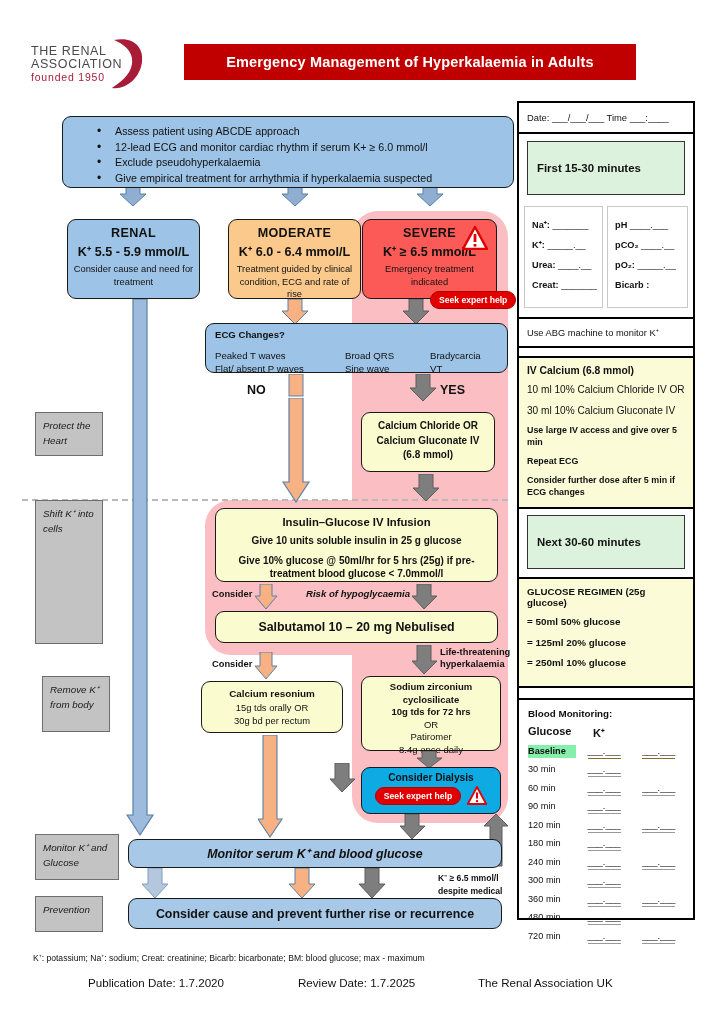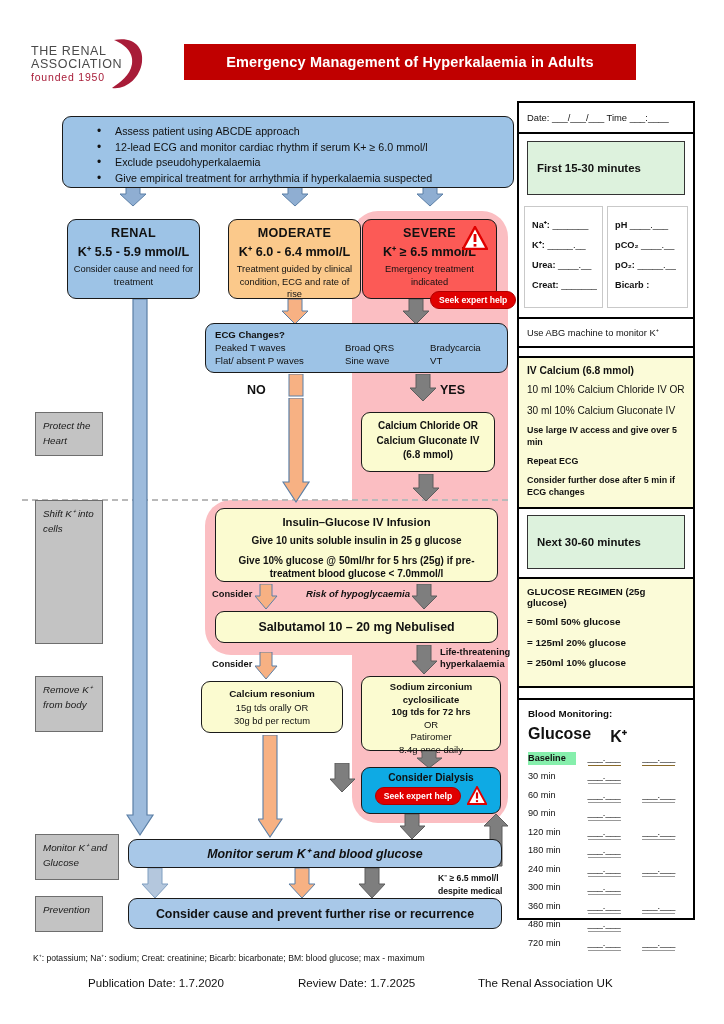--- a/index.html
+++ b/index.html
@@ -61,21 +61,21 @@
 
   
   .pill {
     background:#e00000; color:#fff; border-radius:11px;
     font-size:8.6px; font-weight:bold; padding:3px 8px; white-space:nowrap;
     border:1px solid #b00000;
   }
 
   
   #ecg { left:205px; top:323px; width:303px; height:50px; padding:5px 0 0 9px; }
-  #ecg .hd { font-size:9.6px; font-weight:bold; margin-bottom:1px; }
+  #ecg .hd { font-size:9.6px; font-weight:bold; margin-bottom:9px; }
   #ecg .row { display:flex; font-size:9.6px; line-height:13px; }
   #ecg .c1 { width:130px; } #ecg .c2 { width:85px; }
 
   .noyes { font-size:12.5px; font-weight:bold; }
 
   
   #calbox { left:361px; top:412px; width:134px; height:60px; text-align:center; padding-top:6px; }
   #calbox div { font-size:10px; font-weight:bold; line-height:14.5px; }
 
   #insulin { left:215px; top:508px; width:283px; height:74px; text-align:center; padding-top:7px; }
@@ -103,21 +103,21 @@
   #monitor span { font-size:12.4px; font-weight:bold;font-style:italic; }
   #prevent { left:128px; top:898px; width:374px; height:31px; display:flex;
              align-items:center; justify-content:center; }
   #prevent span { font-size:12.4px; font-weight:bold; }
 
   
   .stage { background:#c3c3c3; border:1px solid #6e6e6e; font-style:italic;
            font-size:9.8px; line-height:15px; padding:5px 7px; color:#1a1a1a; }
   #st-protect { left:35px; top:412px; width:68px; height:44px; }
   #st-shift   { left:35px; top:500px; width:68px; height:144px; }
-  #st-remove  { left:35px; top:676px; width:68px; height:56px; }
+  #st-remove  { left:42px; top:676px; width:68px; height:56px; }
   #st-monitor { left:35px; top:834px; width:84px; height:46px; }
   #st-prevent { left:35px; top:896px; width:68px; height:36px; }
 
   
   .note { font-size:9.3px; font-weight:bold; }
   .noteI { font-size:9.6px; font-weight:bold; font-style:italic; }
 
   
   #dash { left:22px; top:499px; width:486px; height:0; border-top:2px dashed #b9b9b9; }
 
@@ -135,21 +135,21 @@
   .labrow b { font-weight:bold; }
   .abgline { font-size:9.3px; padding:7px 8px; }
   .yellowsec { background:#fbfbd8; padding:7px 8px 9px 8px; }
   .yellowsec .h { font-size:10.3px; font-weight:bold; margin-bottom:7px; }
   .yellowsec .r { font-size:10.1px; line-height:13.5px; margin-bottom:7px; }
   .yellowsec .s { font-size:8.9px; font-weight:bold; line-height:12px; margin-bottom:7px; }
   .gluc .h { font-size:9.7px; font-weight:bold; }
   .gluc .r { font-size:9.9px; font-weight:bold; margin-top:7px; }
   .bm { padding:8px 8px 6px 9px; }
   .bm .h { font-size:9.8px; font-weight:bold; margin-bottom:6px; }
-  .bmhdr { display:flex; font-size:16px; font-weight:bold; margin-bottom:5px; }
+  .bmhdr { display:flex; font-size:11px; font-weight:bold; margin-bottom:5px; }
   .bmrow { display:flex; font-size:9.2px; line-height:13px; margin-bottom:4.5px; align-items:baseline;}
   .bmrow .lbl { width:50px; }
   .bmrow .v1 { width:60px; }
   .bl { background:#86efac; font-weight:bold; }
   .ul { border-bottom:1px solid #999; display:inline-block; }
   .ulb { border-bottom:1.6px solid #8a6a2a; display:inline-block; }
 
   
   #abbr { left:33px; top:952px; font-size:8.6px; }
   #foot { left:33px; top:976px; width:660px; font-size:11.6px; }

